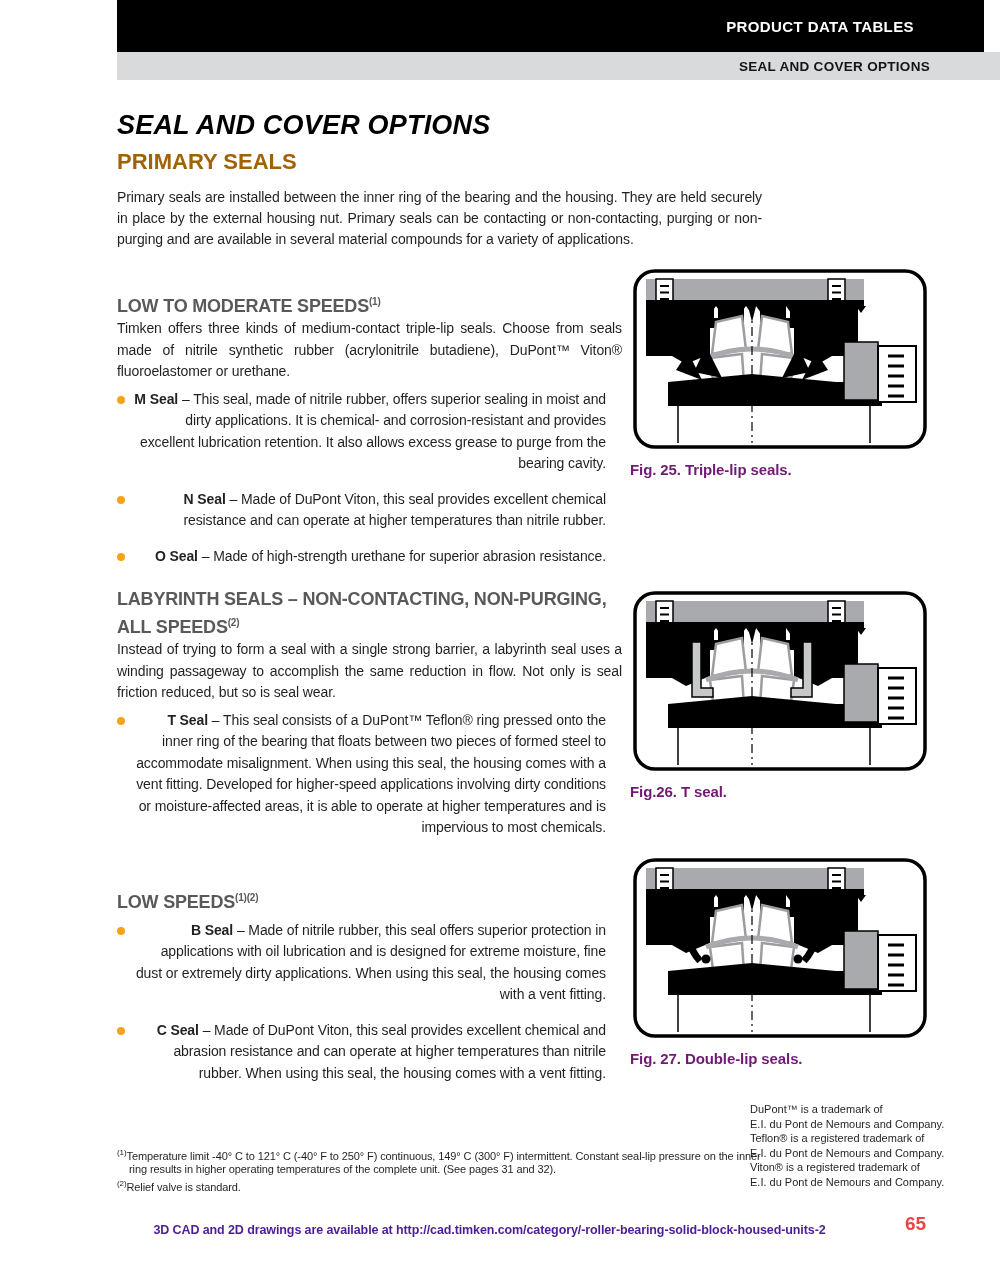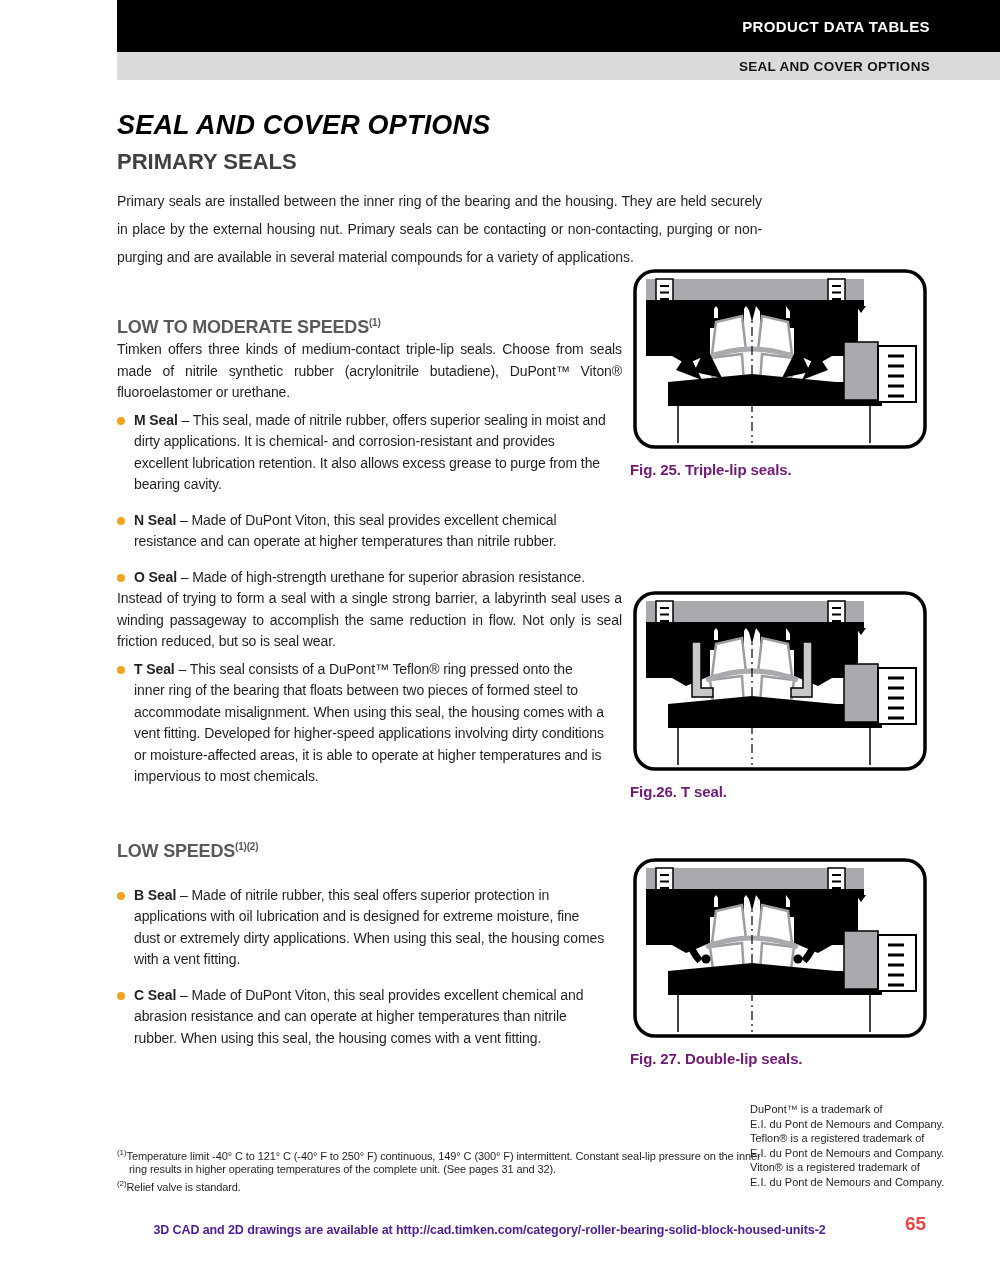--- a/index.html
+++ b/index.html
@@ -4,44 +4,44 @@
 <style>
   * { margin:0; padding:0; box-sizing:border-box; }
   html, body { width:1000px; }
   body {
     height:1280px; position:relative; background:#ffffff; color:#231f20;
     font-family:"Liberation Sans", sans-serif; overflow:hidden;
   }
 
   
   .banner-black {
-    position:absolute; left:117px; right:0; top:0; height:52px; background:#000;
+    position:absolute; left:117px; right:16px; top:0; height:52px; background:#000;
     display:flex; align-items:center; justify-content:flex-end; padding-right:70px;
   }
   .banner-black .t { color:#fff; font-weight:700; font-size:15px; letter-spacing:.4px; }
   .banner-gray {
     position:absolute; left:117px; right:0; top:52px; height:28px; background:#d9dadb;
     display:flex; align-items:center; justify-content:flex-end; padding-right:70px;
   }
   .banner-gray .t { color:#141414; font-weight:700; font-size:13.5px; letter-spacing:.3px; }
 
   
   .content { position:absolute; left:117px; top:100px; width:648px; }
   .page-title { font-style:italic; font-weight:700; font-size:27px; letter-spacing:.2px; color:#000; margin-top:10px; }
-  .page-subtitle { font-weight:700; font-size:22px; color:#404040; margin-top:8px; }
-  .intro { margin-top:12px; width:645px; font-size:14px; line-height:28px; text-align:justify; letter-spacing:-0.1px; }
+  .page-subtitle { font-weight:700; font-size:22px; color:#a16207; margin-top:8px; }
+  .intro { margin-top:12px; width:645px; font-size:14px; line-height:21px; text-align:justify; letter-spacing:-0.1px; }
 
   .section { width:505px; }
   .sec-heading { font-size:18px; line-height:23px; color:#58595b; font-weight:700; letter-spacing:-0.2px; }
   .sec-heading sup { font-size:10px; }
   .sec-body { font-size:14px; line-height:21.5px; text-align:justify; letter-spacing:-0.1px; }
 
   .bullet { display:flex; margin-top:14px; }
   .bullet .dot { width:8px; height:8px; border-radius:50%; background:#f5a21c; margin:7px 9px 0 0; flex:none; }
-  .bullet .btext { font-size:14px; line-height:21.5px; letter-spacing:-0.1px; width:472px; }
+  .bullet .btext { font-size:14px; line-height:21.5px; letter-spacing:-0.1px; width:472px;text-align:right; }
   .bullet .btext b { color:#231f20; }
 
   
   .figure { position:absolute; left:630px; width:300px; }
   .figure .cap { font-weight:700; font-size:15px; margin-top:5px; color:#701a75; letter-spacing:-0.1px; }
 
   
   .footnotes { position:absolute; left:117px; top:1146px; width:648px; font-size:11px; line-height:13.5px; color:#231f20; }
   .footnotes p { padding-left:12px; text-indent:-12px; letter-spacing:-0.1px; }
   .footnotes sup { font-size:8px; }
@@ -139,30 +139,31 @@
       <span class="dot"></span>
       <div class="btext"><b>N Seal</b> <span>– Made of DuPont Viton, this seal provides excellent chemical resistance and can operate at higher temperatures than nitrile rubber.</span></div>
     </div>
     <div class="bullet">
       <span class="dot"></span>
       <div class="btext"><b>O Seal</b> <span>– Made of high-strength urethane for superior abrasion resistance.</span></div>
     </div>
   </div>
 
   <div class="section">
+    <h3 class="sec-heading" style="margin-top:21px"><span>LABYRINTH SEALS – NON-CONTACTING, NON-PURGING,</span><br><span>ALL SPEEDS</span><sup>(2)</sup></h3>
     <p class="sec-body">Instead of trying to form a seal with a single strong barrier, a labyrinth seal uses a winding passageway to accomplish the same reduction in flow. Not only is seal friction reduced, but so is seal wear.</p>
     <div class="bullet" style="margin-top:6px">
       <span class="dot"></span>
       <div class="btext"><b>T Seal</b> <span>– This seal consists of a DuPont™ Teflon® ring pressed onto the inner ring of the bearing that floats between two pieces of formed steel to accommodate misalignment. When using this seal, the housing comes with a vent fitting. Developed for higher-speed applications involving dirty conditions or moisture-affected areas, it is able to operate at higher temperatures and is impervious to most chemicals.</span></div>
     </div>
   </div>
 
   <div class="section">
     <h3 class="sec-heading" style="margin-top:24px"><br><span>LOW SPEEDS</span><sup>(1)(2)</sup></h3>
-    <div class="bullet" style="margin-top:22px">
+    <div class="bullet" style="margin-top:6px">
       <span class="dot"></span>
       <div class="btext"><b>B Seal</b> <span>– Made of nitrile rubber, this seal offers superior protection in applications with oil lubrication and is designed for extreme moisture, fine dust or extremely dirty applications. When using this seal, the housing comes with a vent fitting.</span></div>
     </div>
     <div class="bullet">
       <span class="dot"></span>
       <div class="btext"><b>C Seal</b> <span>– Made of DuPont Viton, this seal provides excellent chemical and abrasion resistance and can operate at higher temperatures than nitrile rubber. When using this seal, the housing comes with a vent fitting.</span></div>
     </div>
   </div>
 </div>
 

